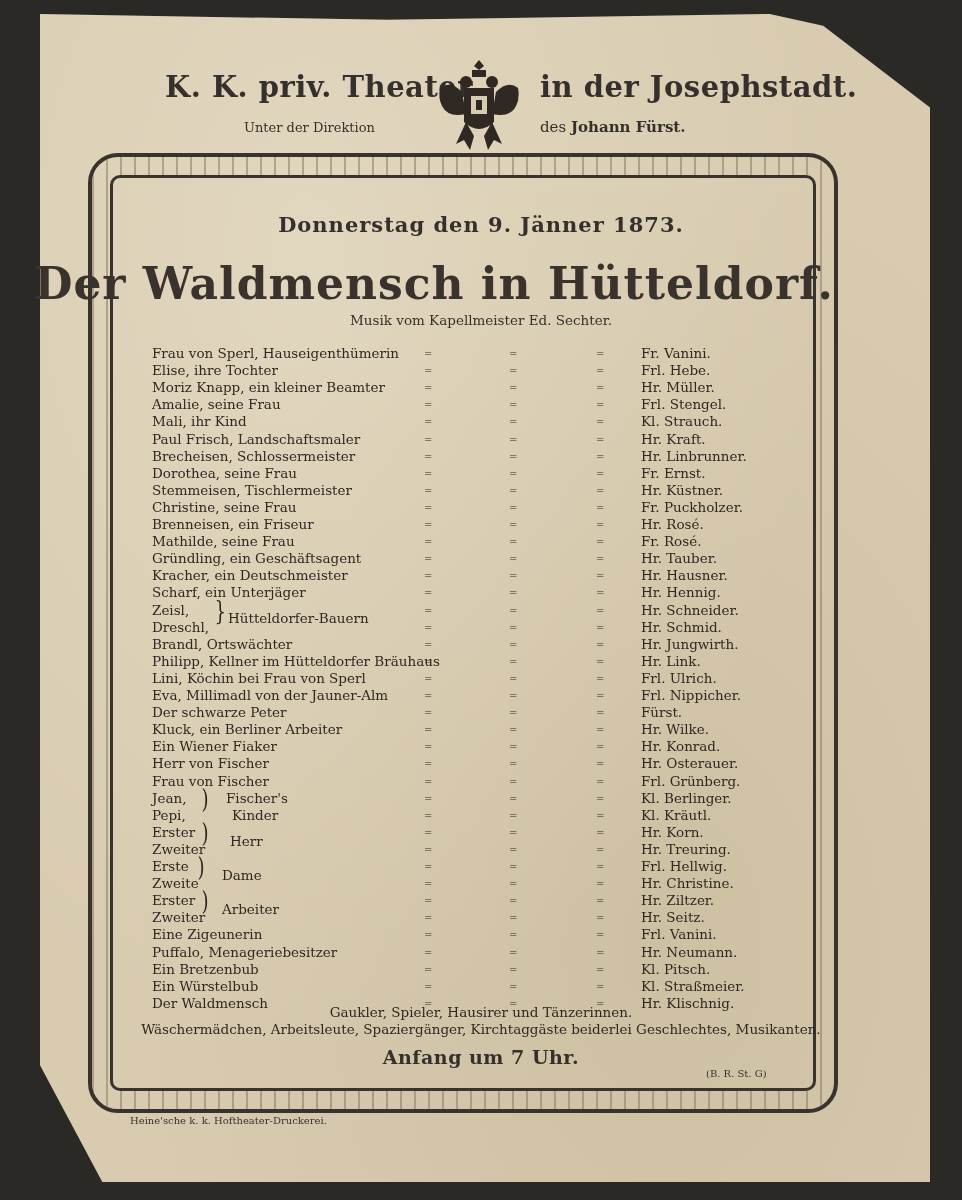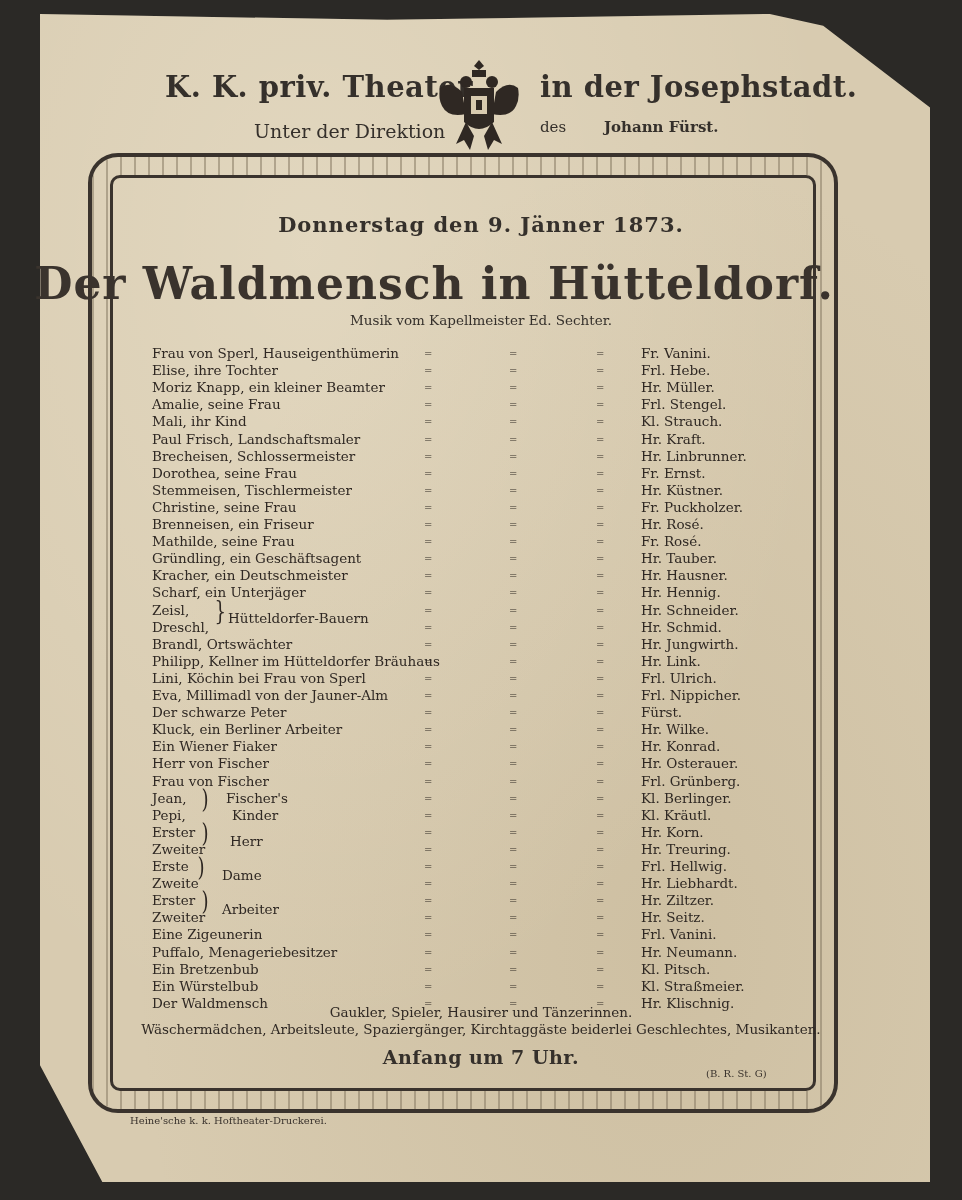--- a/index.html
+++ b/index.html
@@ -3,23 +3,23 @@
 <meta charset="utf-8">
 <style>
   html,body{margin:0;padding:0;}
   body{width:962px;height:1200px;background:#2b2926;position:relative;overflow:hidden;font-family:"DejaVu Serif",serif;}
   .paper{position:absolute;left:40px;top:14px;width:890px;height:1168px;background:#d8cbb0;
     clip-path:polygon(0 0,39% 0.5%,82% 0,88% 1%,100% 8%,100% 100%,7% 100%,0 90%);
     background-image:radial-gradient(ellipse at 30% 20%,rgba(255,250,235,0.25),transparent 60%),radial-gradient(ellipse at 70% 80%,rgba(160,140,100,0.18),transparent 60%);}
   .header-line{position:absolute;top:70px;left:0;width:962px;font-family:"DejaVu Serif",serif;font-weight:bold;font-size:29px;color:#35302b;}
   .h-left{position:absolute;left:165px;top:0;letter-spacing:0.5px;}
   .h-right{position:absolute;left:540px;top:0;letter-spacing:0.5px;}
-  .sub-left{position:absolute;left:254px;top:120px;font-size:19px;color:#35302b;}
+  .sub-left{position:absolute;left:244px;top:120px;font-size:13px;color:#35302b;}
   .sub-right{position:absolute;left:540px;top:118px;font-size:15px;color:#35302b;}
-  .sub-right b{font-weight:bold;margin-left:33px;}
+  .sub-right b{font-weight:bold;}
   .eagle{position:absolute;left:436px;top:58px;width:86px;height:94px;}
   .frame{position:absolute;left:88px;top:153px;width:750px;height:960px;}
   .frame-outer{position:absolute;inset:0;border:4px solid #3a332d;border-radius:30px;}
   .frame-inner{position:absolute;inset:22px;border:3px solid #3a332d;border-radius:10px;}
   .frame-band{position:absolute;inset:4px;border-radius:26px;
     border:18px solid transparent;
     background:repeating-linear-gradient(90deg,#8a7d66 0 2px,transparent 2px 14px) border-box;
     -webkit-mask:linear-gradient(#000 0 0) padding-box exclude,linear-gradient(#000 0 0);
     mask:linear-gradient(#000 0 0) padding-box exclude,linear-gradient(#000 0 0);
     opacity:0.55;}
@@ -301,21 +301,21 @@
       <span class="d1">=</span>
       <span class="d2">=</span>
       <span class="d3">=</span>
       <span class="actor">Frl. Hellwig.</span>
     </div>
     <div class="row" style="top: 530.1px;">
       <span class="role">Zweite</span>
       <span class="d1">=</span>
       <span class="d2">=</span>
       <span class="d3">=</span>
-      <span class="actor">Hr. Liebhardt.</span>
+      <span class="actor">Hr. Christine.</span>
     </div>
     <div class="row" style="top: 547.2px;">
       <span class="role">Erster</span>
       <span class="d1">=</span>
       <span class="d2">=</span>
       <span class="d3">=</span>
       <span class="actor">Hr. Ziltzer.</span>
     </div>
     <div class="row" style="top: 564.3px;">
       <span class="role">Zweiter</span>

